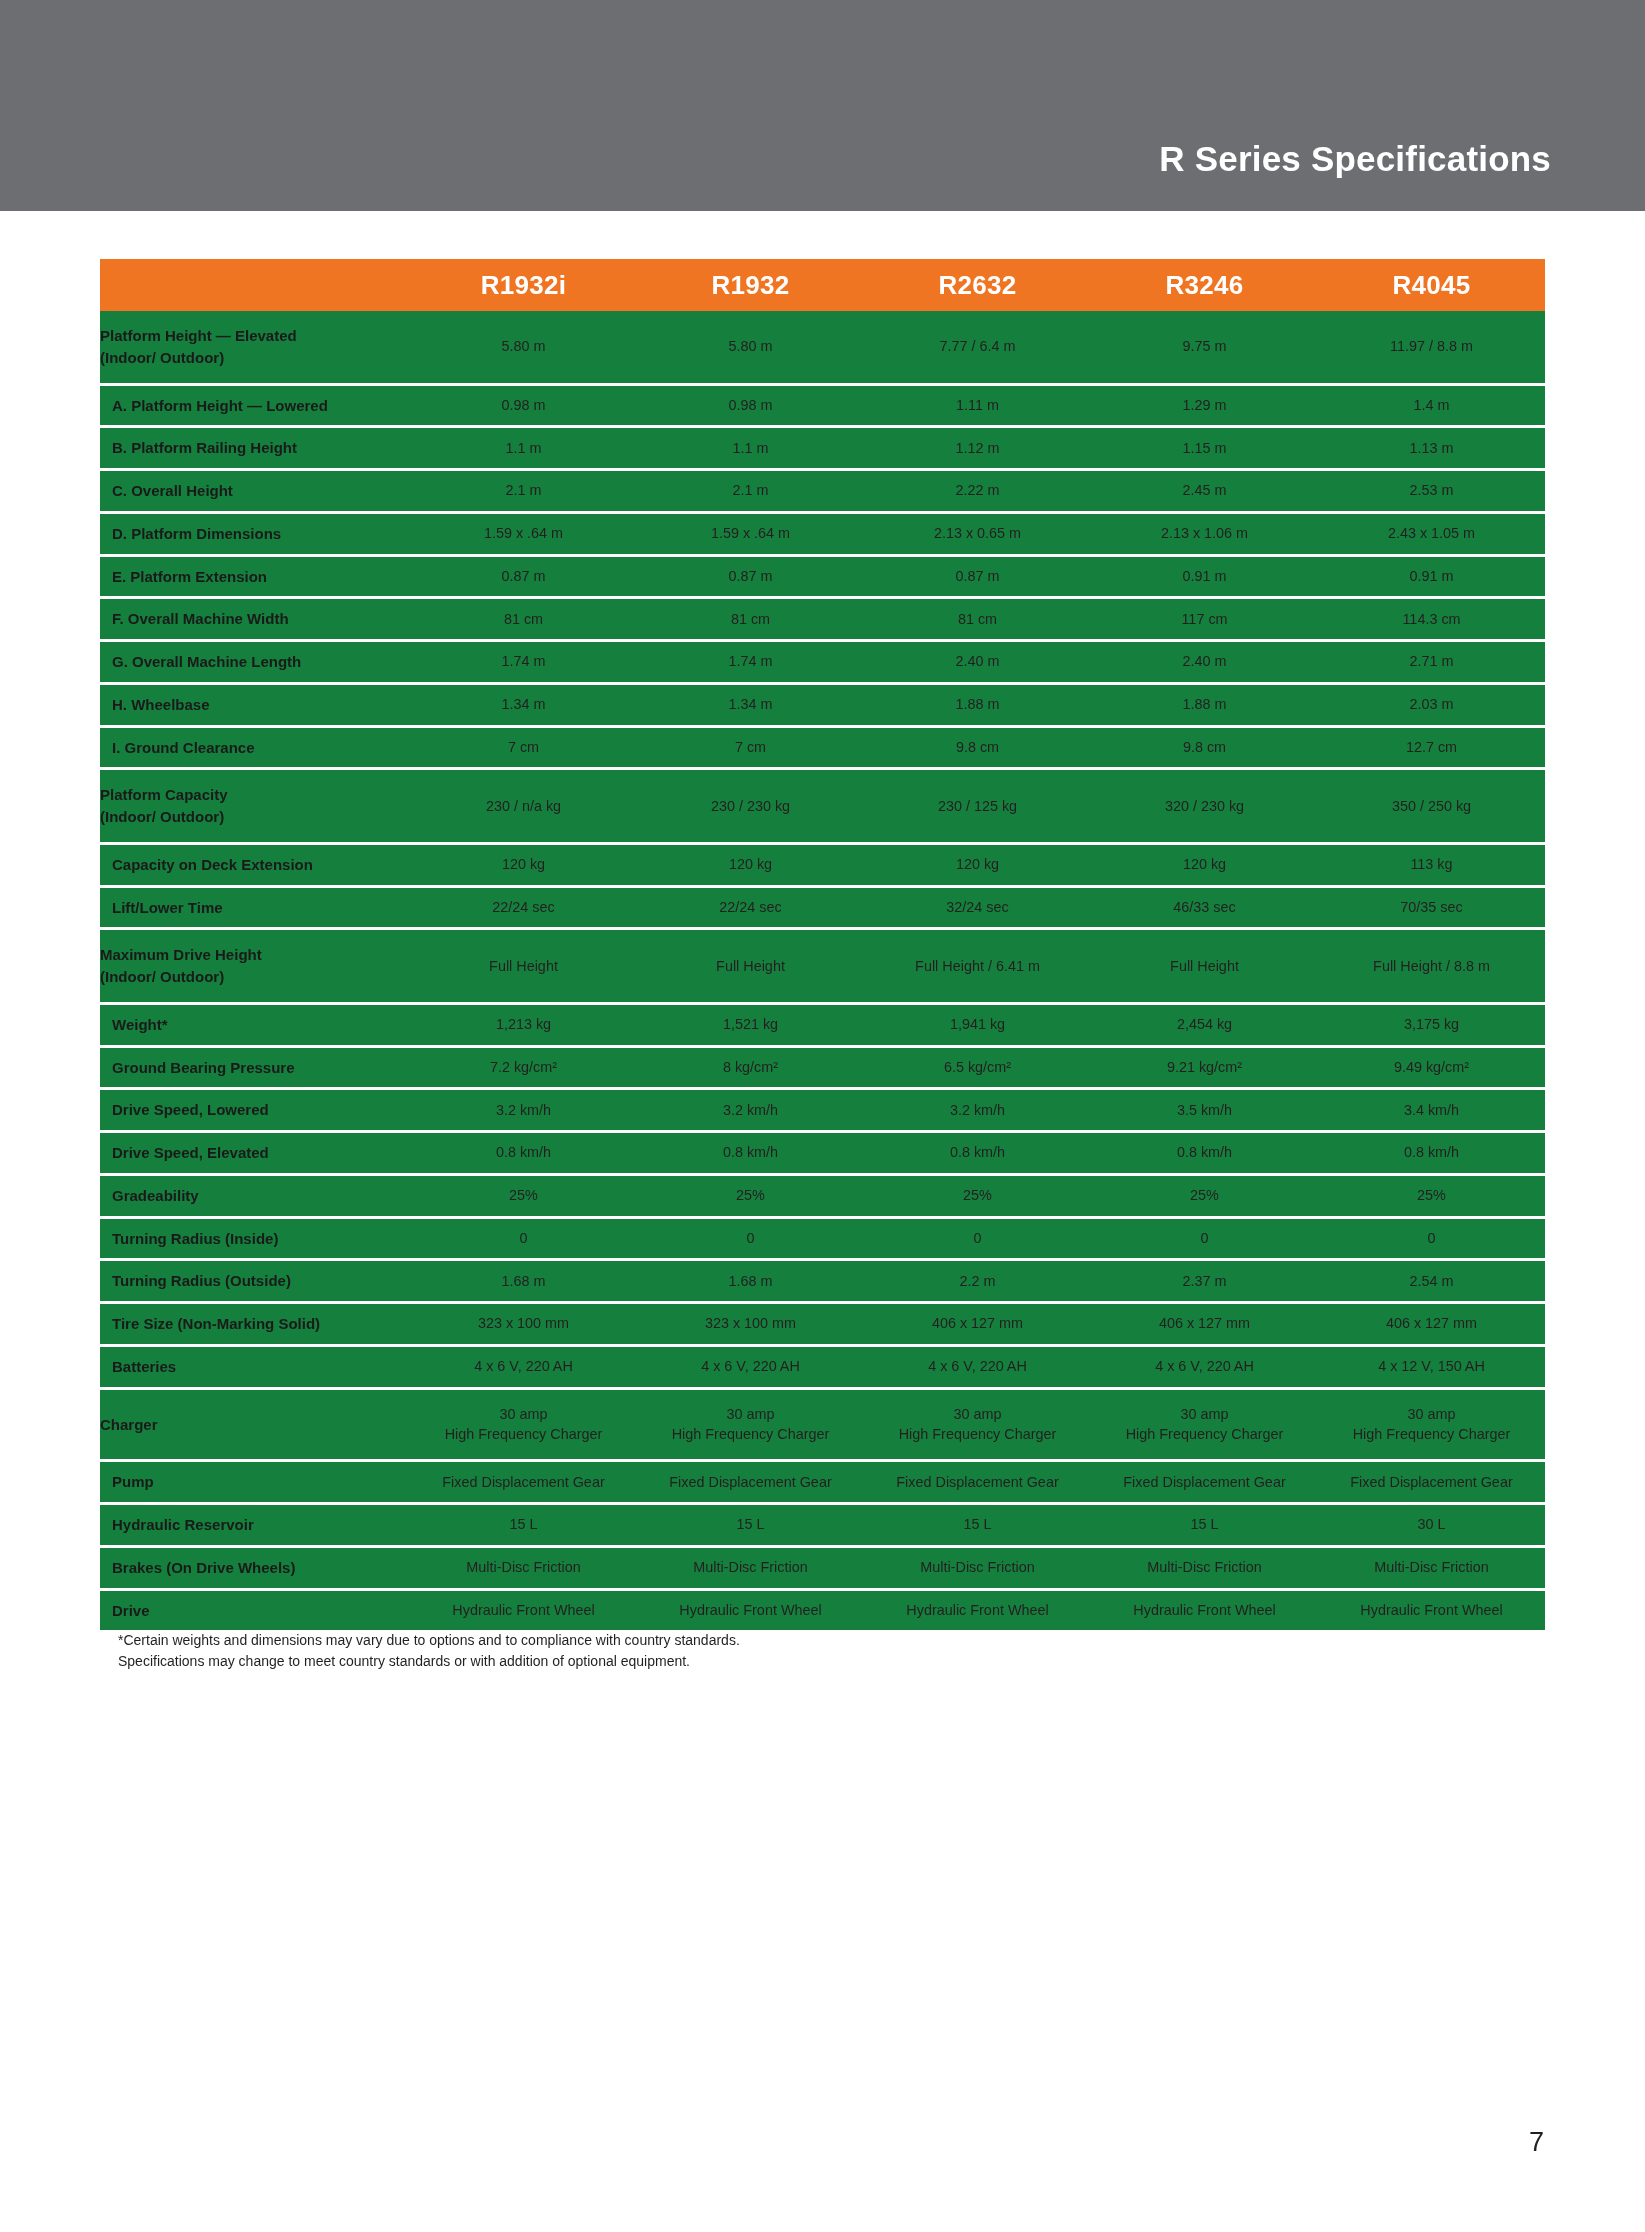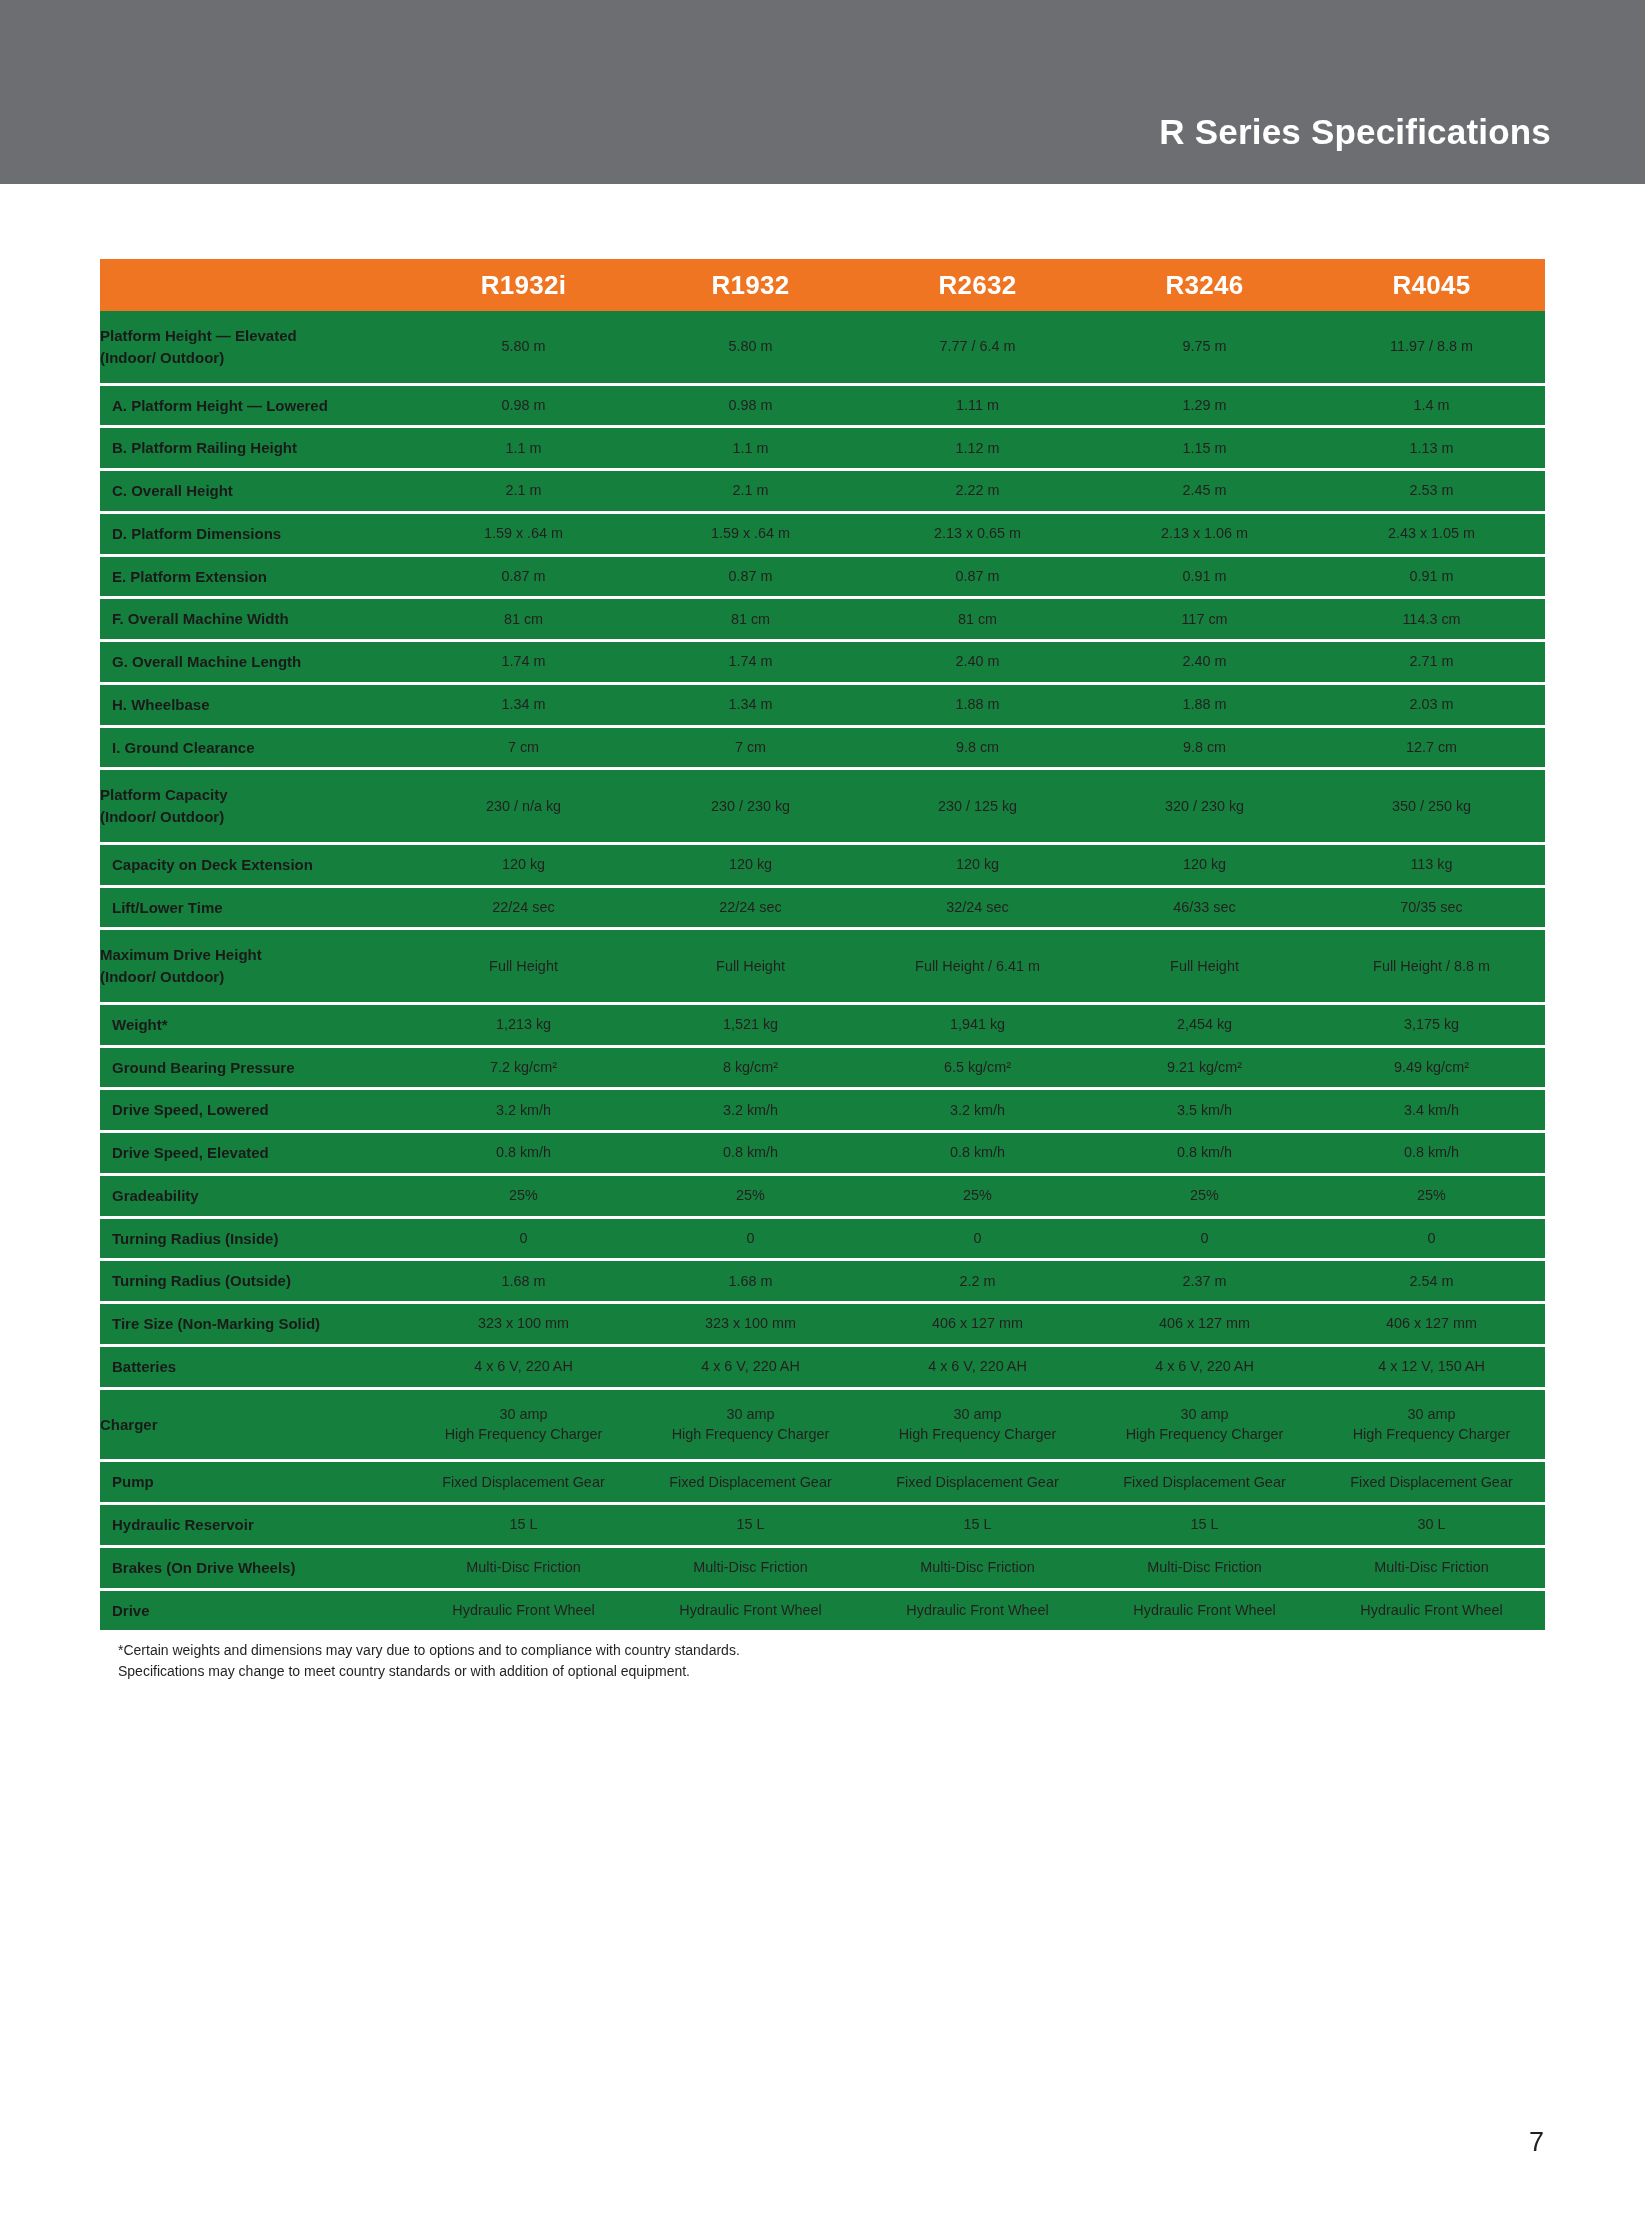--- a/index.html
+++ b/index.html
@@ -11,21 +11,21 @@
     font-family: "Liberation Sans", sans-serif;
     position: relative;
     overflow: hidden;
   }
 
   
   .banner {
     position: absolute;
     top: 0; left: 0;
     width: 1646px;
-    height: 184px;
+    height: 211px;
     background: #6d6e71;
   }
   .banner-title {
     position: absolute;
     right: 95px;
     bottom: 32px;
     color: #ffffff;
     font-size: 35px;
     font-weight: bold;
     letter-spacing: 0.2px;
@@ -83,21 +83,21 @@
   }
   td.val {
     font-size: 14.4px;
     text-align: center;
     line-height: 1.45;
     color: #231f20;
   }
   .r-tall td { padding: 14px 0; }
 
   .note {
-    margin-top: 10px;
+    margin-top: 0;
     padding-left: 18px;
     font-size: 14px;
     line-height: 1.5;
     color: #231f20;
   }
   .note-line { display: block; }
 
   .page-num {
     position: absolute;
     right: 102px;

